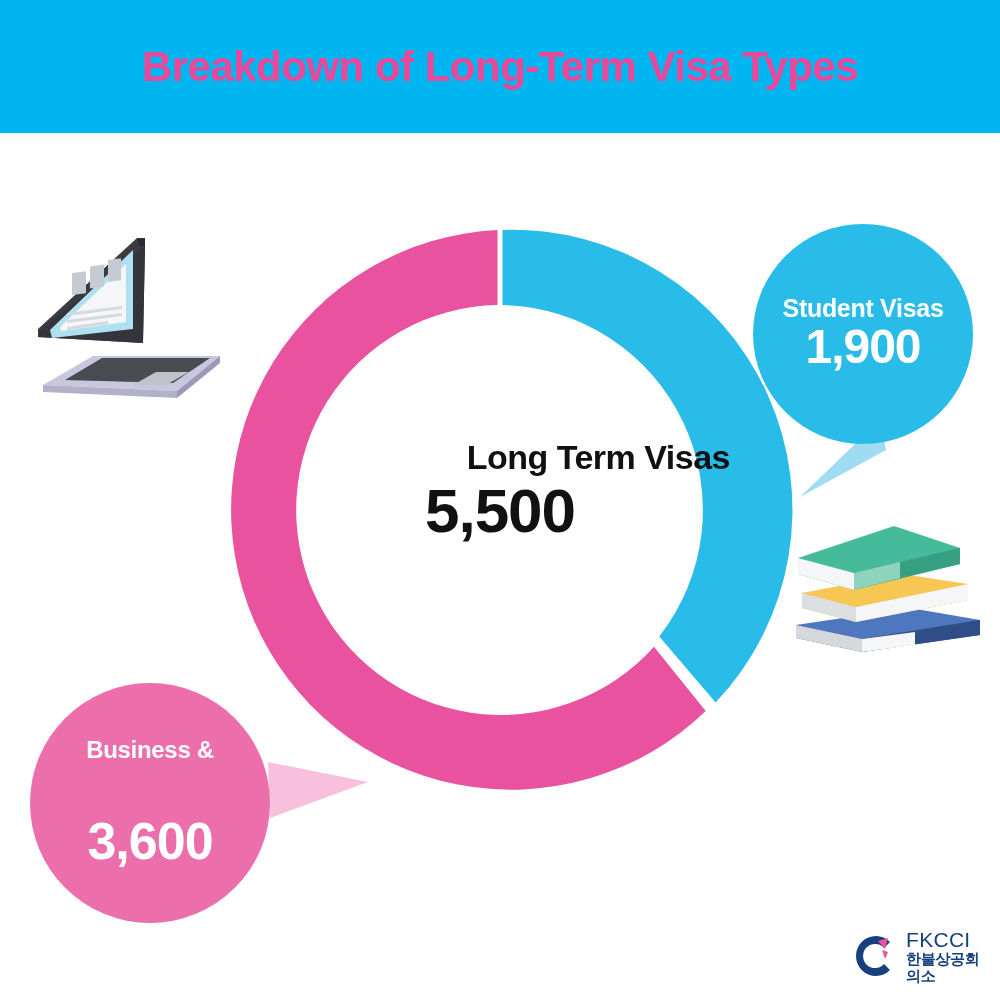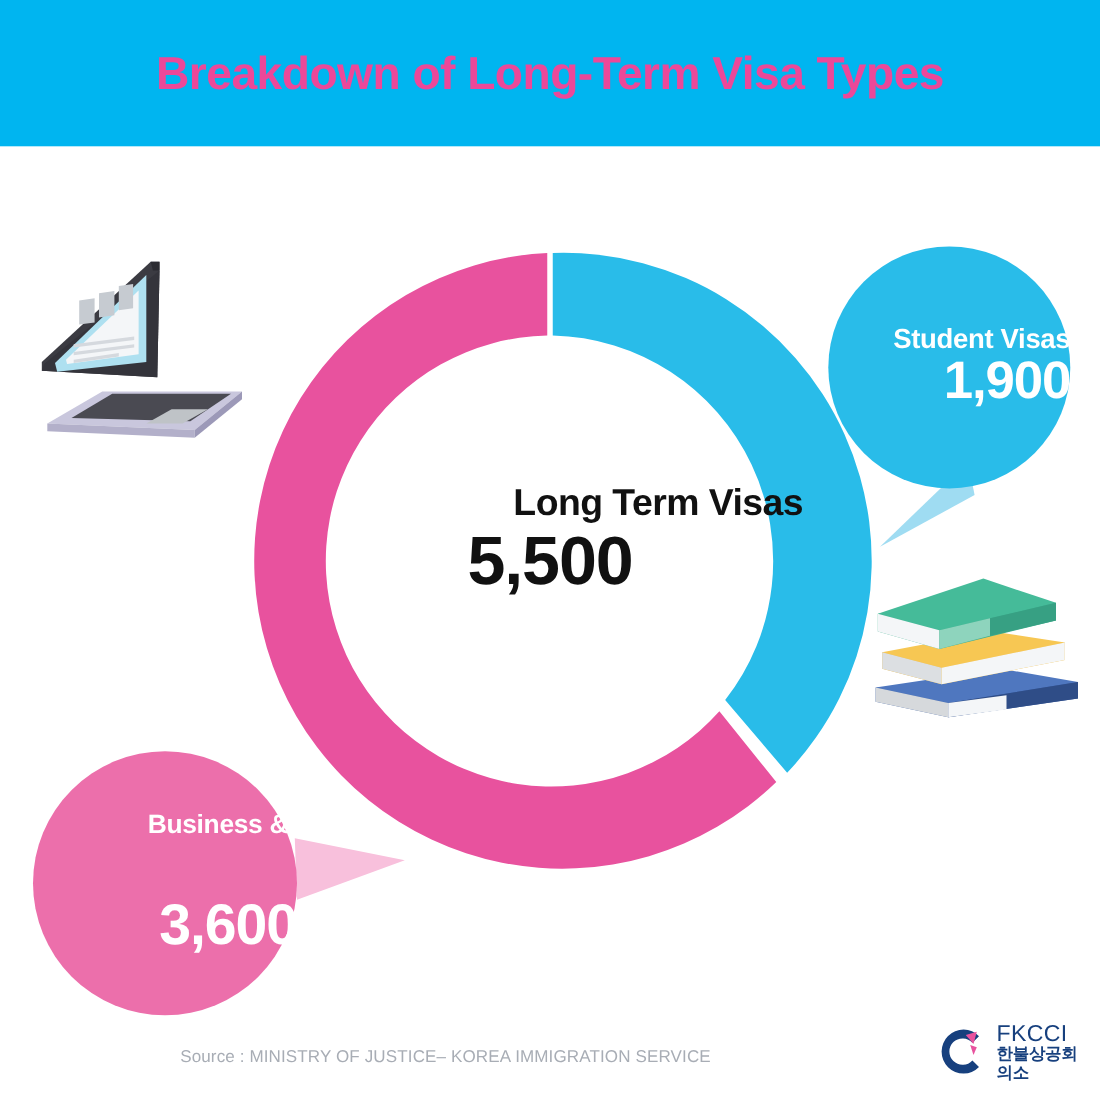--- a/index.html
+++ b/index.html
@@ -77,21 +77,21 @@
     letter-spacing: -1px;
     margin-top: 2px;
   }
 
   
   .bubble {
     position: absolute;
     border-radius: 50%;
     display: flex;
     flex-direction: column;
-    align-items: flex-end;
+    align-items: center;
     justify-content: center;
     color: #ffffff;
     text-align: center;
     box-sizing: border-box;
   }
   #bubble-student {
     left: 753px;
     top: 224px;
     width: 220px;
     height: 220px;
@@ -272,21 +272,20 @@
     <polygon points="12,73 12,88 66,102 66,87" fill="#dcdfe2"></polygon>
     <polygon points="66,87 66,102 178,80 178,64" fill="#f4f6f8"></polygon>
 
     <polygon points="8,38 8,54 64,70 170,44 170,28" fill="#3fae8e"></polygon>
     <polygon points="8,38 64,53 170,28 104,6" fill="#45bb99"></polygon>
     <polygon points="8,38 8,54 64,70 64,53" fill="#f4f6f8"></polygon>
     <polygon points="64,53 64,70 110,58 110,42" fill="#8ed4bd"></polygon>
     <polygon points="110,42 110,58 170,44 170,28" fill="#37a083"></polygon>
   </svg>
 
-  <div id="source-note">Source : MINISTRY OF JUSTICE– KOREA IMMIGRATION SERVICE</div>
 
   <div id="logo">
     <svg id="logo-mark" viewBox="0 0 48 48">
       <path d="M24 4 A20 20 0 1 0 24 44 A20 20 0 0 0 38 38 L32 32 A12 12 0 1 1 32 16 L38 10 A20 20 0 0 0 24 4 Z" fill="#17407e"></path>
       <path d="M26 9 L36 6 L33 17 Z" fill="#e8529e"></path>
       <circle cx="30" cy="24" r="6" fill="#ffffff"></circle>
       <path d="M30 18 L36 20 L33 27 Z" fill="#e8529e"></path>
     </svg>
     <div id="logo-text">
       <div class="logo-name">FKCCI</div>

